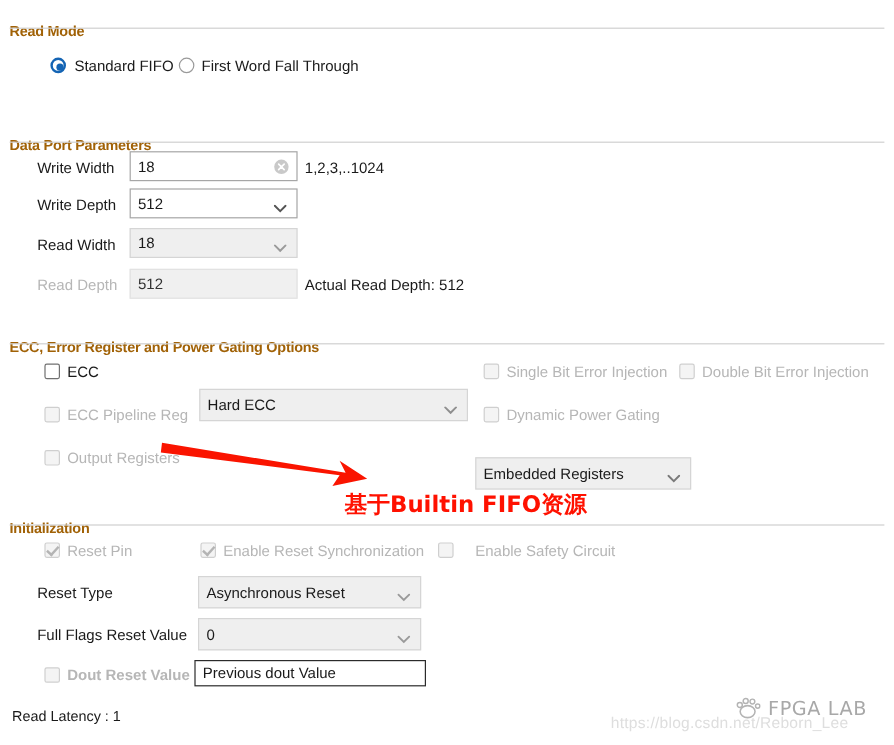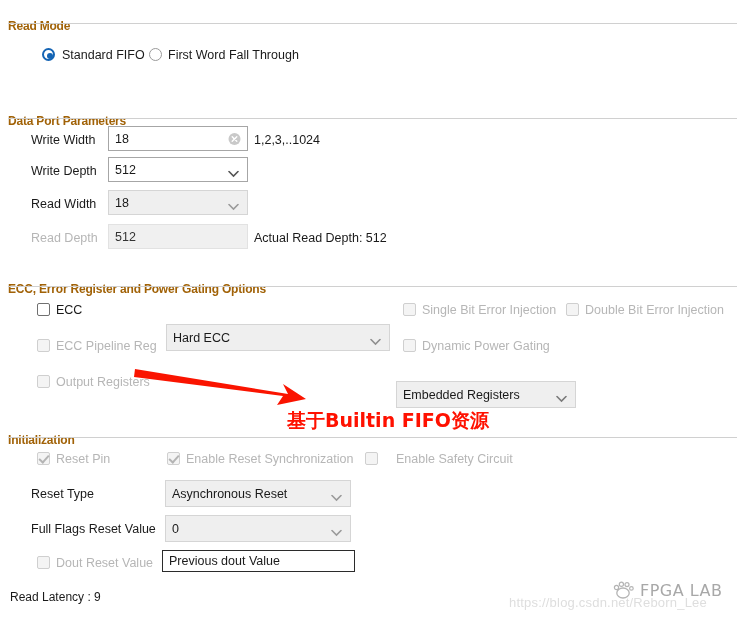--- a/index.html
+++ b/index.html
@@ -291,26 +291,26 @@
   <div class="combo grey" style="left:165px; top:515px; width:186px; height:27px;">
     <span>0</span>
     <span class="chev">
       <svg width="11" height="7" viewBox="0 0 11 7">
           <path d="M1 1 L5.5 5.5 L10 1" stroke="#9a9a9a" stroke-width="1.6" fill="none" stroke-linecap="round"></path>
         </svg>
     </span>
   </div>
 
   <div class="cbx dis" style="left:37px; top:556px;"></div>
-  <div class="lbl dis" style="left:56px; top:555px;">Dout Reset Value</div>
+  <div class="lbl dis" style="left:56px; top:555px;font-weight:bold;">Dout Reset Value</div>
   <div class="tinput focusbox" style="left:162px; top:550px; width:193px; height:22px;">
     <span>Previous dout Value</span>
   </div>
 
-  <div class="lbl" style="left:10px; top:589px; font-size:12px;">Read Latency : 9</div>
+  <div class="lbl" style="left:10px; top:589px; font-size:12px;">Read Latency : 1</div>
 
   <div class="wm-logo" style="left:612px; top:580px;">
     <svg width="22" height="20" viewBox="0 0 22 20">
       <ellipse cx="11" cy="13" rx="6.2" ry="5" fill="none" stroke="#b4b4b4" stroke-width="1.3"></ellipse>
       <circle cx="4.5" cy="7.5" r="2.1" fill="none" stroke="#b4b4b4" stroke-width="1.2"></circle>
       <circle cx="9.4" cy="4.2" r="2.1" fill="none" stroke="#b4b4b4" stroke-width="1.2"></circle>
       <circle cx="15" cy="4.6" r="2" fill="none" stroke="#b4b4b4" stroke-width="1.2"></circle>
       <circle cx="19.4" cy="8.4" r="1.8" fill="none" stroke="#b4b4b4" stroke-width="1.2"></circle>
     </svg>
   </div>

